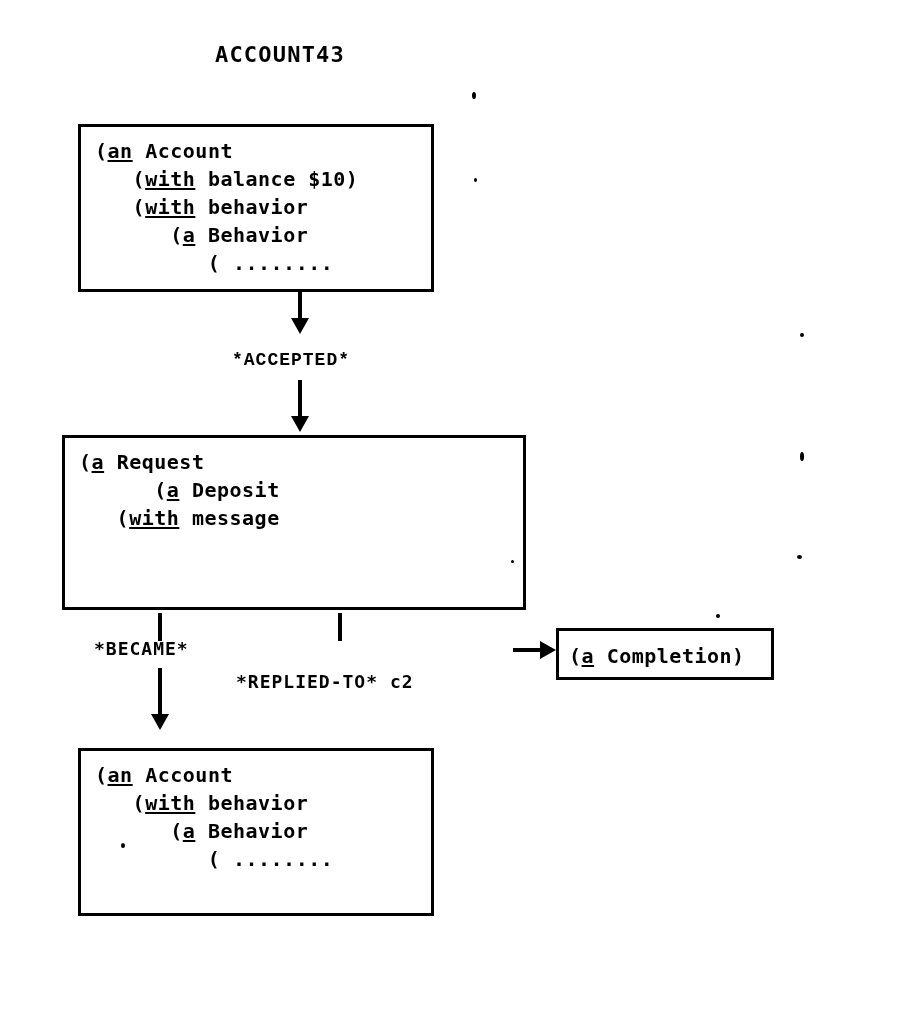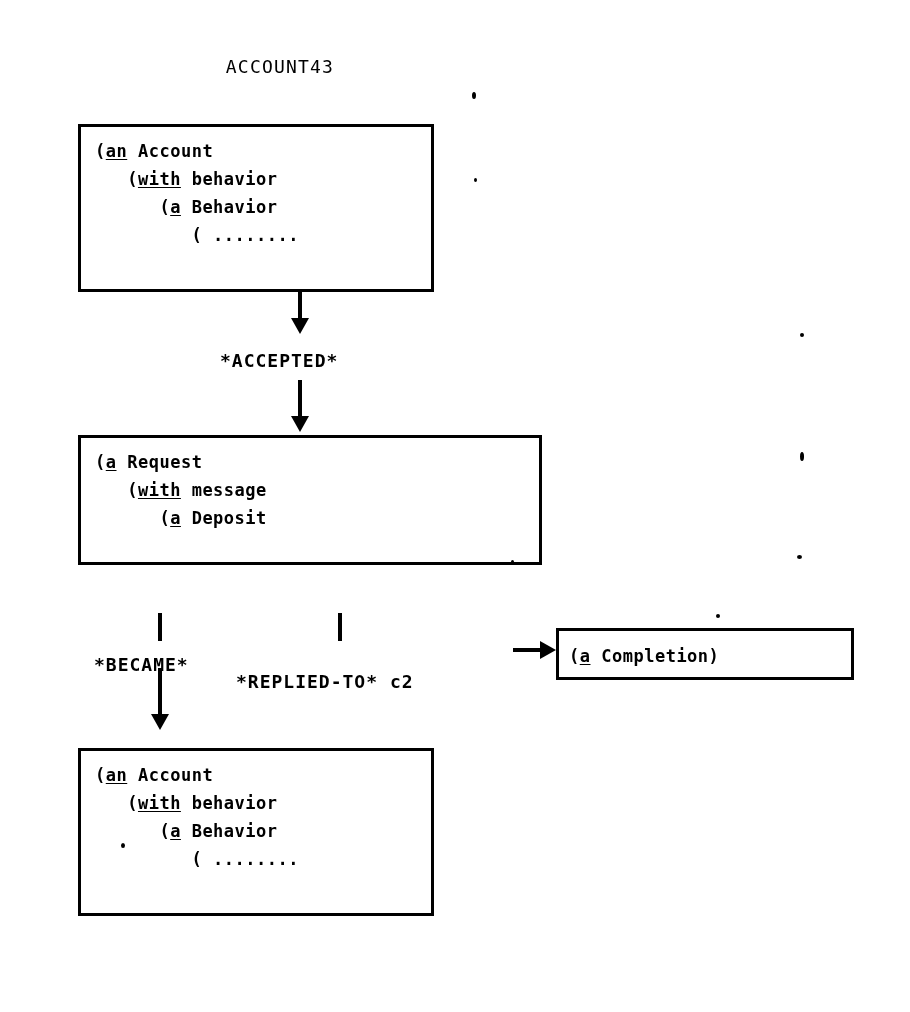--- a/index.html
+++ b/index.html
@@ -14,56 +14,56 @@
     position: relative;
     overflow: hidden;
     font-family: "DejaVu Sans Mono", "Liberation Mono", monospace;
     color: #000000;
   }
 
   
   #figure-title {
     position: absolute;
     left: 0;
-    top: 56px;
+    top: 42px;
     width: 560px;
     text-align: center;
     font-family: "DejaVu Sans Mono", "Liberation Mono", monospace;
-    font-size: 18px;
-    font-weight: normal;
+    font-size: 22px;
+    font-weight: bold;
     letter-spacing: 1.2px;
   }
 
   
   .node-box {
     position: absolute;
     border: 3px solid #000000;
     background: #ffffff;
     box-sizing: border-box;
   }
   .box-text {
     position: absolute;
     left: 14px;
     top: 10px;
     font-family: "DejaVu Sans Mono", "Liberation Mono", monospace;
-    font-size: 17px;
+    font-size: 20px;
     font-weight: bold;
     line-height: 28px;
     white-space: pre;
     letter-spacing: 0.5px;
   }
   .kw {
     text-decoration: underline;
     text-underline-offset: 2px;
   }
 
   #box-account-initial { left: 78px;  top: 124px; width: 356px; height: 168px; }
-  #box-request         { left: 78px;  top: 435px; width: 464px; height: 130px; padding-left: 22px; }
+  #box-request         { left: 62px;  top: 435px; width: 464px; height: 175px; padding-left: 22px; }
   #box-account-final   { left: 78px;  top: 748px; width: 356px; height: 168px; }
-  #box-completion      { left: 556px; top: 628px; width: 298px; height: 52px; }
+  #box-completion      { left: 556px; top: 628px; width: 218px; height: 52px; }
 
   #box-completion .box-text {
     top: 11px;
     left: 10px;
   }
 
   
   .vline {
     position: absolute;
     width: 4px;
@@ -113,50 +113,50 @@
 
   
   .edge-label {
     position: absolute;
     font-family: "DejaVu Sans Mono", "Liberation Mono", monospace;
     font-size: 18px;
     font-weight: bold;
     letter-spacing: 1px;
     white-space: pre;
   }
-  #label-accepted   { left: 220px; top: 350px; }
-  #label-became     { left: 94px;  top: 654px; }
+  #label-accepted   { left: 232px; top: 350px; font-family: Liberation Mono, monospace; }
+  #label-became     { left: 94px;  top: 638px; }
   #label-replied-to { left: 236px; top: 671px; }
 
   
   .speck {
     position: absolute;
     background: #000000;
     border-radius: 50%;
   }
 </style>
 </head>
 <body>
 
 <div id="figure-title">ACCOUNT43</div>
 
 <div id="box-account-initial" class="node-box">
-  <div class="box-text"><div>(<span class="kw">an</span> Account</div><div>   (<span class="kw">with</span> behavior</div><div>      (<span class="kw">a</span> Behavior</div><div>         ( ........</div></div>
+  <div class="box-text"><div>(<span class="kw">an</span> Account</div><div>   (<span class="kw">with</span> balance $10)</div><div>   (<span class="kw">with</span> behavior</div><div>      (<span class="kw">a</span> Behavior</div><div>         ( ........</div></div>
 </div>
 
 <div id="edge-accepted-upper-line" class="vline"></div>
 <div id="edge-accepted-upper-arrow" class="arrow-down"></div>
 
 <div id="label-accepted" class="edge-label">*ACCEPTED*</div>
 
 <div id="edge-accepted-lower-line" class="vline"></div>
 <div id="edge-accepted-lower-arrow" class="arrow-down"></div>
 
 <div id="box-request" class="node-box">
-  <div class="box-text"><div>(<span class="kw">a</span> Request</div><div>   (<span class="kw">with</span> message</div><div>      (<span class="kw">a</span> Deposit</div></div>
+  <div class="box-text"><div>(<span class="kw">a</span> Request</div><div>      (<span class="kw">a</span> Deposit</div><div>   (<span class="kw">with</span> message</div></div>
 </div>
 
 <div id="edge-became-upper-line" class="vline"></div>
 <div id="label-became" class="edge-label">*BECAME*</div>
 <div id="edge-became-lower-line" class="vline"></div>
 <div id="edge-became-arrow" class="arrow-down"></div>
 
 <div id="edge-replied-line" class="vline"></div>
 <div id="label-replied-to" class="edge-label">*REPLIED-TO* c2</div>
 <div id="edge-completion-line" class="hline"></div>

